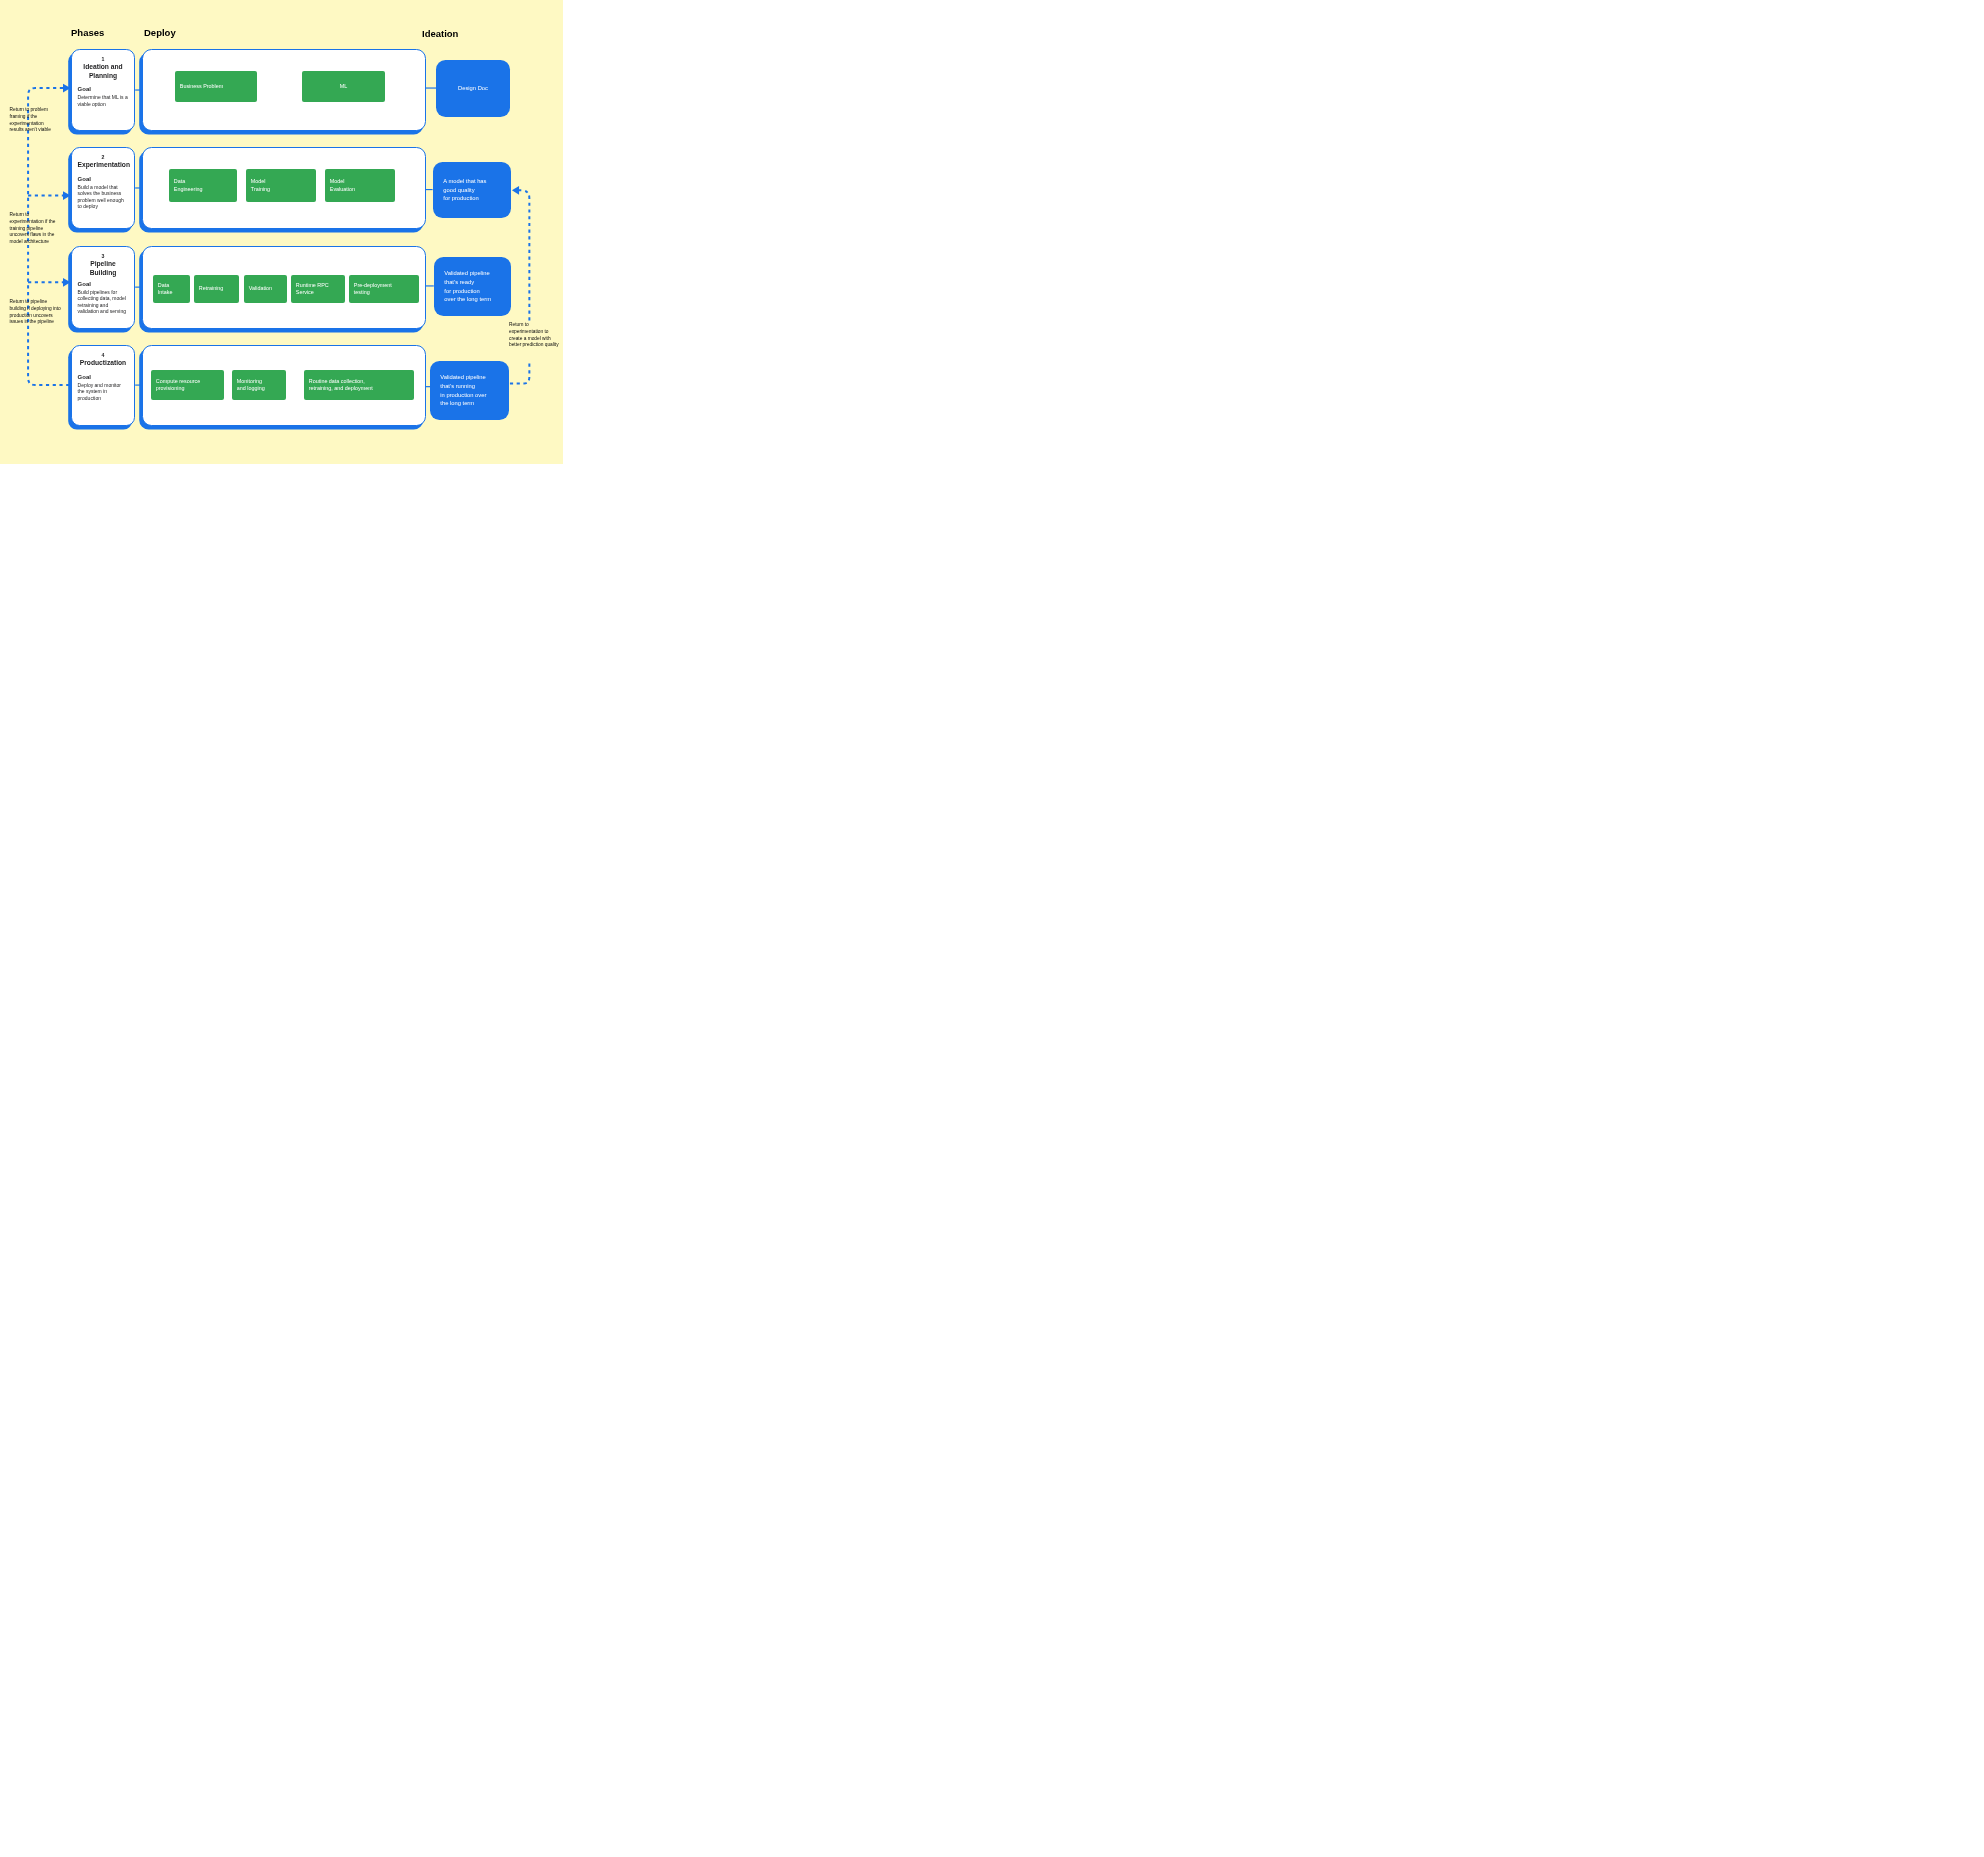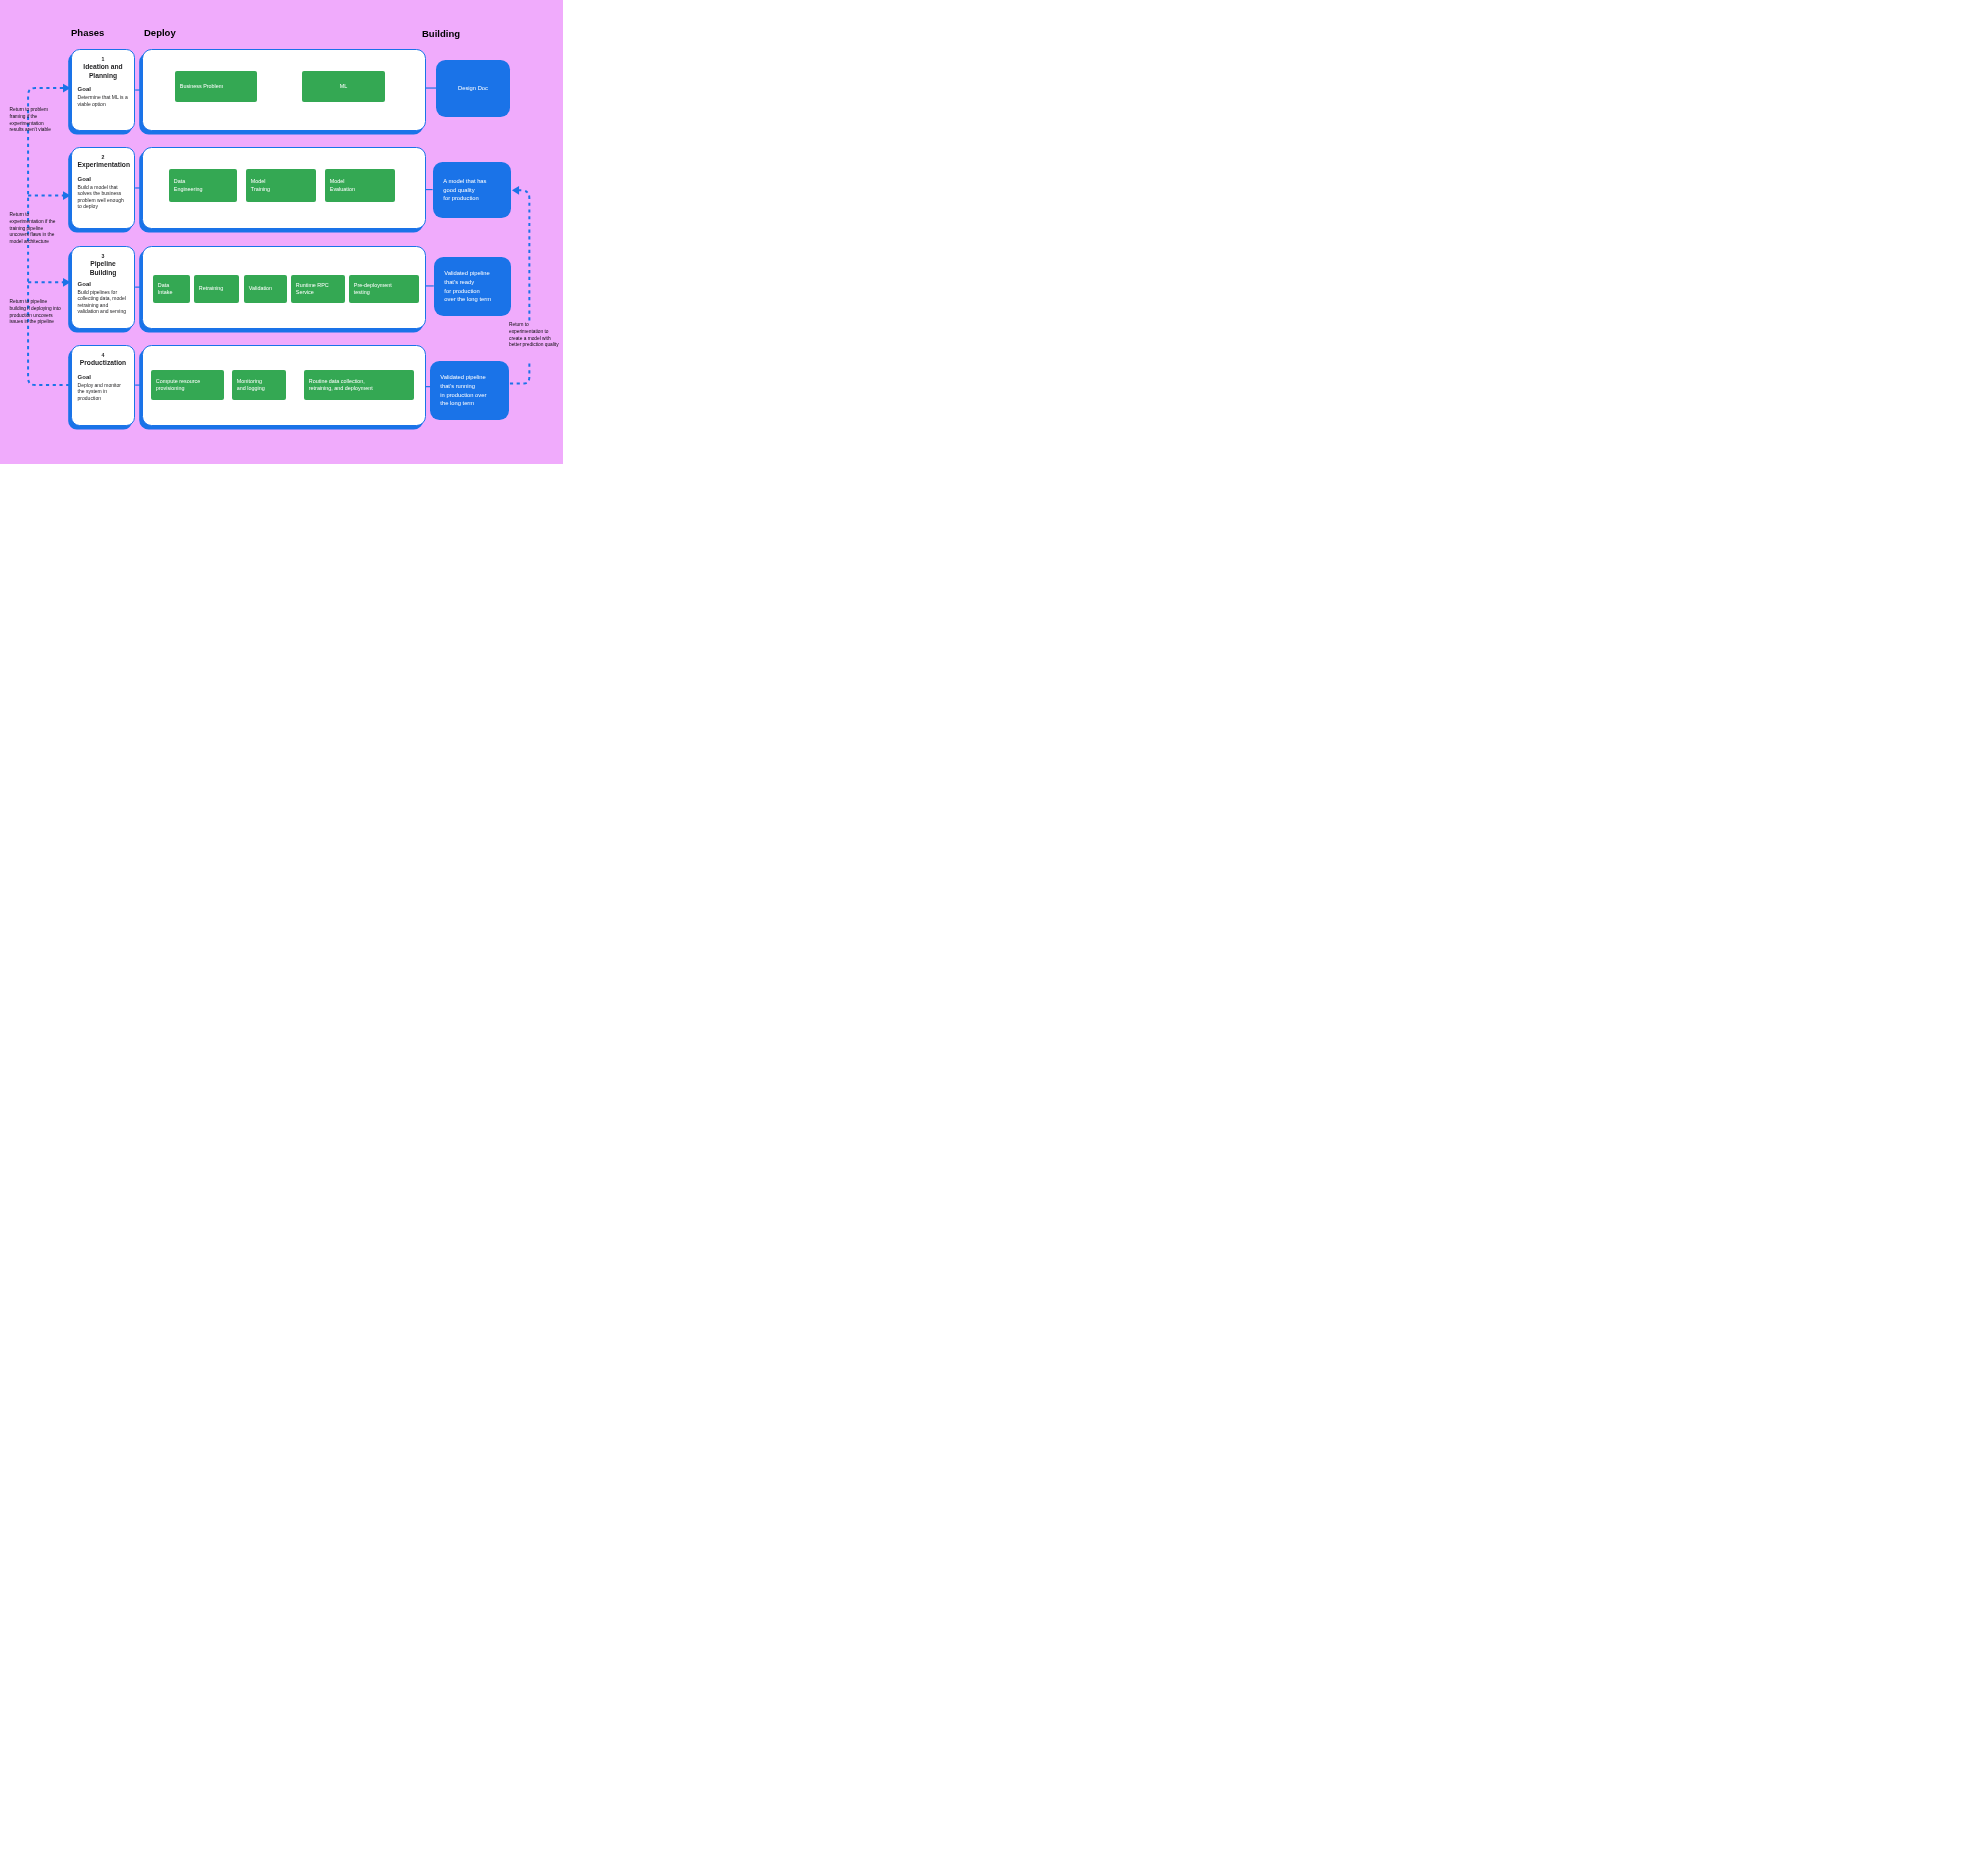--- a/index.html
+++ b/index.html
@@ -1,17 +1,17 @@
 <!DOCTYPE html>
 <html style="font-size:6.4px"><head>
 <meta charset="utf-8">
 <style>
   html,body{margin:0;padding:0;background:#ffffff;}
   .canvas{
-    position:relative;width:563px;height:464px;background:#f0abfc;
+    position:relative;width:563px;height:464px;background:#fef9c3;
     font-family:"Liberation Sans","DejaVu Sans",sans-serif;color:#1d1d1f;overflow:hidden;
   }
   .abs{position:absolute;box-sizing:border-box;}
   svg.layer{position:absolute;left:0;top:0;width:563px;height:464px;}
   .col-header{font-size:9.5px;font-weight:700;color:#000;}
   .phase-card{
     background:#fff;border:1.2px solid #1a73e8;border-radius:8.7px;
     box-shadow:-2.8px 3.6px 0 0 #1a73e8;
     display:flex;flex-direction:column;align-items:stretch;
     padding:4px 5.6px 4px 5.6px;
@@ -92,21 +92,21 @@
     <g fill="#1a73e8" stroke="none">
       <polygon points="158,211 158,233 177,222"></polygon>
       <polygon points="158,482 158,504 177,493"></polygon>
       <polygon points="158,701 158,723 177,712"></polygon>
       <polygon points="1308,469 1308,491 1290,480"></polygon>
     </g>
   </svg>
 
   <div class="abs col-header" style="left:71px;top:27px;">Phases</div>
   <div class="abs col-header" style="left:144px;top:27px;">Deploy</div>
-  <div class="abs col-header" style="left:422px;top:28px;">Building</div>
+  <div class="abs col-header" style="left:422px;top:28px;">Ideation</div>
 
   <div class="abs phase-card" style="left:71px;top:49px;width:64px;height:82px;">
     <div class="phase-number">1</div>
     <div class="phase-title">Ideation and Planning</div>
     <div class="goal-wrap">
       <div class="goal-label">Goal</div>
       <div class="goal-text">Determine that ML is a viable option</div>
     </div>
   </div>
 

